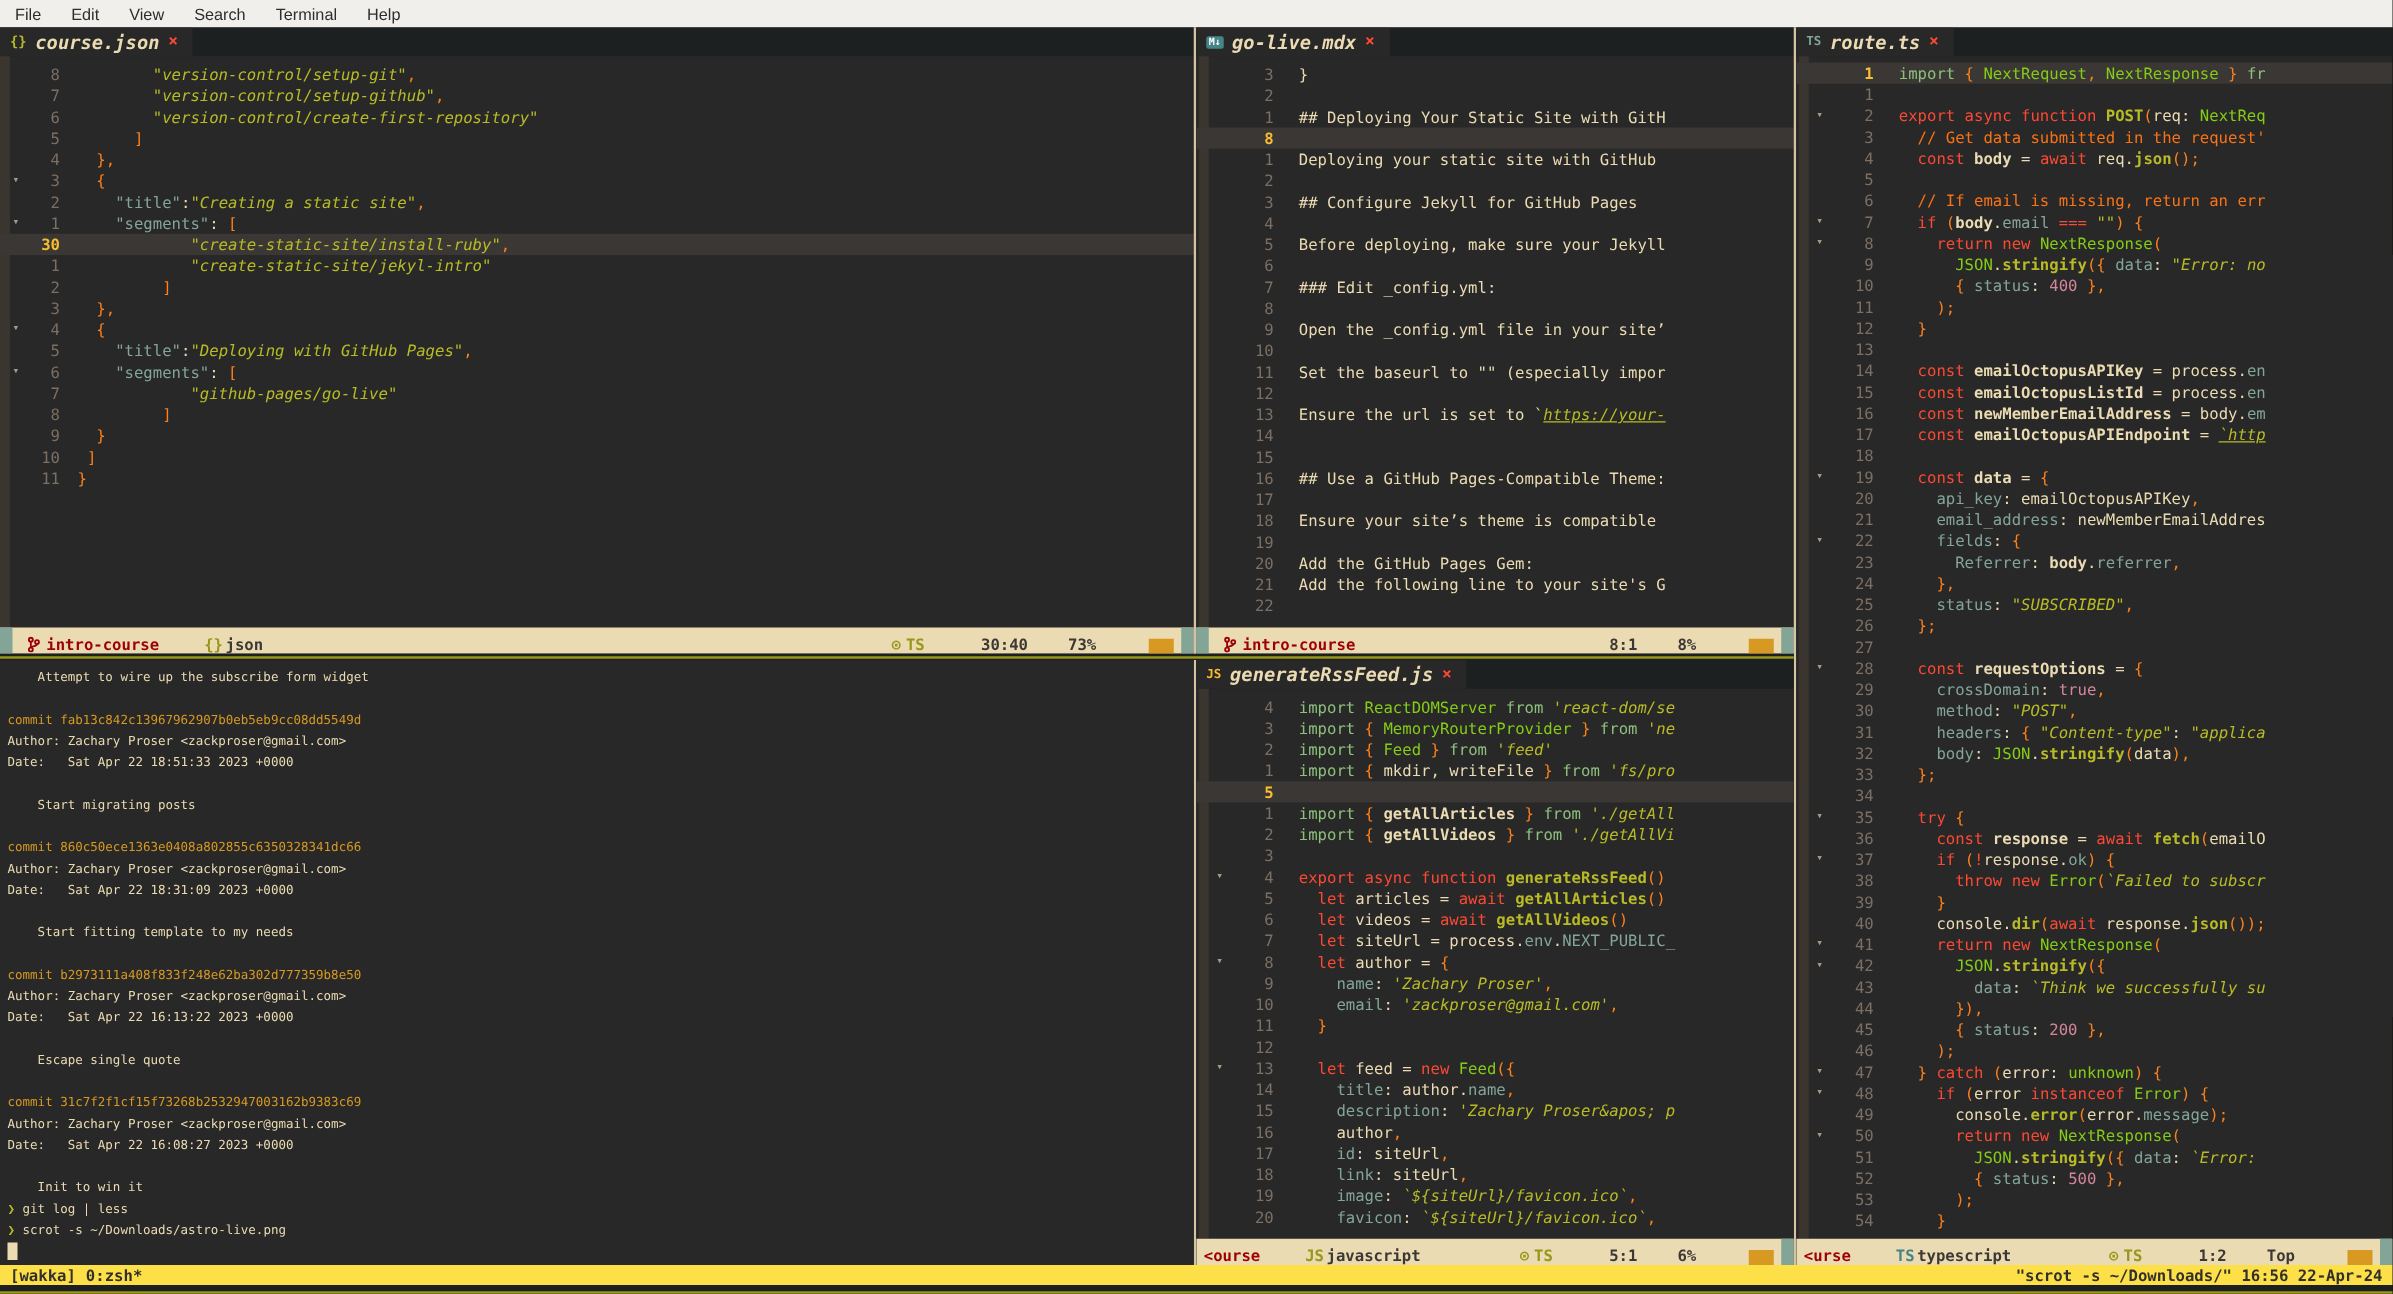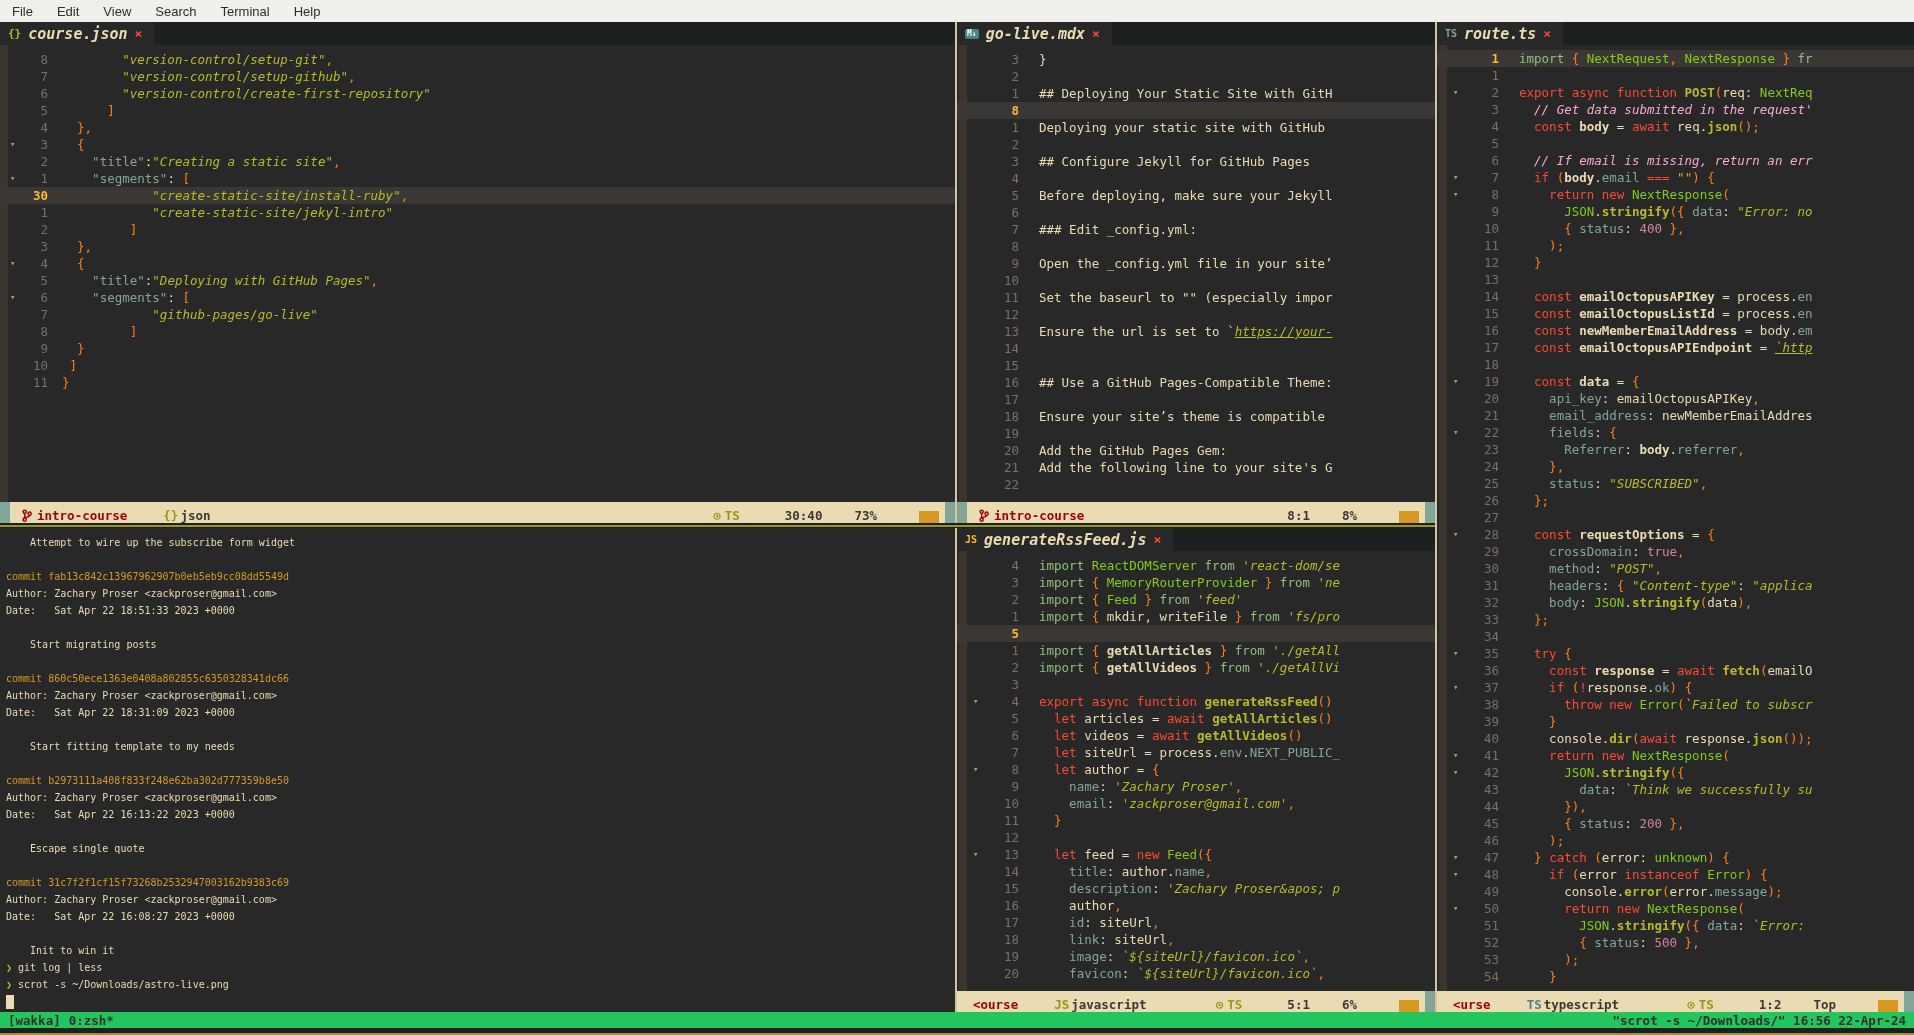--- a/index.html
+++ b/index.html
@@ -37,53 +37,53 @@
   .ln.cur .num{color:#fabd2f;font-weight:bold;}
 
   
   .tk-p{color:#ebdbb2}.tk-pb{color:#ebdbb2;font-weight:bold}
   .tk-r{color:#fb4934}
   .tk-gb{color:#b8bb26;font-weight:bold}
   .tk-gi{color:#b8bb26;font-style:italic}
   .tk-gu{color:#b8bb26;font-style:italic;text-decoration:underline}
   .tk-y{color:#84cc16}.tk-a{color:#8ec07c}.tk-b{color:#83a598}
   .tk-o{color:#fe8019}.tk-pu{color:#d3869b}
-  .tk-c{color:#f9a8d4;font-style:italic}
+  .tk-c{color:#f97316;}
   .tk-h{color:#d79921}.tk-pr{color:#b8bb26;font-weight:bold}
   .tk-blk{display:inline-block;width:8px;height:14px;background:#ebdbb2;vertical-align:middle;}
 
   
   .sbar{position:absolute;left:0;right:0;bottom:0;height:21px;background:#ebdbb2;color:#3c3836;
         display:flex;align-items:flex-end;font-size:12.5px;font-weight:bold;}
   .sbar .blkL{width:10px;height:100%;background:#83a598;margin-right:12px;flex:none;}
   .sbar .branch{color:#9d0006;display:flex;align-items:center;gap:5px;margin-right:0;}
   .sbar .branch svg{display:block;}
   .sbar .ftgrp{margin-left:36px;display:flex;align-items:center;gap:2px;}
   .sbar .fticon-json{color:#98971a;}
   .sbar .fticon-js{color:#98971a;}
   .sbar .fticon-ts{color:#458588;}
   .sbar .sp{flex:1;}
   .sbar .lsp{color:#98971a;margin-right:45px;display:flex;gap:4px;align-items:center;}
   .sbar .pos{margin-right:32px;}
   .sbar .pct{margin-right:42px;}
   .sbar .blkO{width:20px;height:12px;background:#d79921;align-self:flex-end;margin-right:6px;flex:none;}
   .sbar .blkR{width:10px;height:100%;background:#83a598;flex:none;}
-  .sbar.trunc{padding-left:16px;}
+  .sbar.trunc{padding-left:6px;}
 
   
   .term{background:#282828;}
   .tln{height:17px;line-height:17px;white-space:pre;font-size:10px;padding-left:6px;}
 
   
   .vdiv{width:2px;background:#d5c4a1;}
   .hdiv{background:#1d2021;}
   .hdiv .line{margin-top:2px;height:2px;background:#98971a;}
 
   
-  .tmux{left:0;top:1012px;width:1914px;height:16px;background:#22c55e;color:#32302c;
+  .tmux{left:0;top:1012px;width:1914px;height:16px;background:#fde047;color:#32302c;
         font-size:12.5px;font-weight:bold;display:flex;align-items:center;padding:0 8px;box-sizing:border-box;}
   .tmux .right{margin-left:auto;}
   .bottomstrip{left:0;top:1028px;width:1914px;height:7px;background:#1d2021;border-bottom:2px solid #98971a;box-sizing:border-box;}
 </style>
 </head>
 <body>
 
 <div class="abs menubar">
   <span class="mi">File</span>
   <span class="mi">Edit</span>

